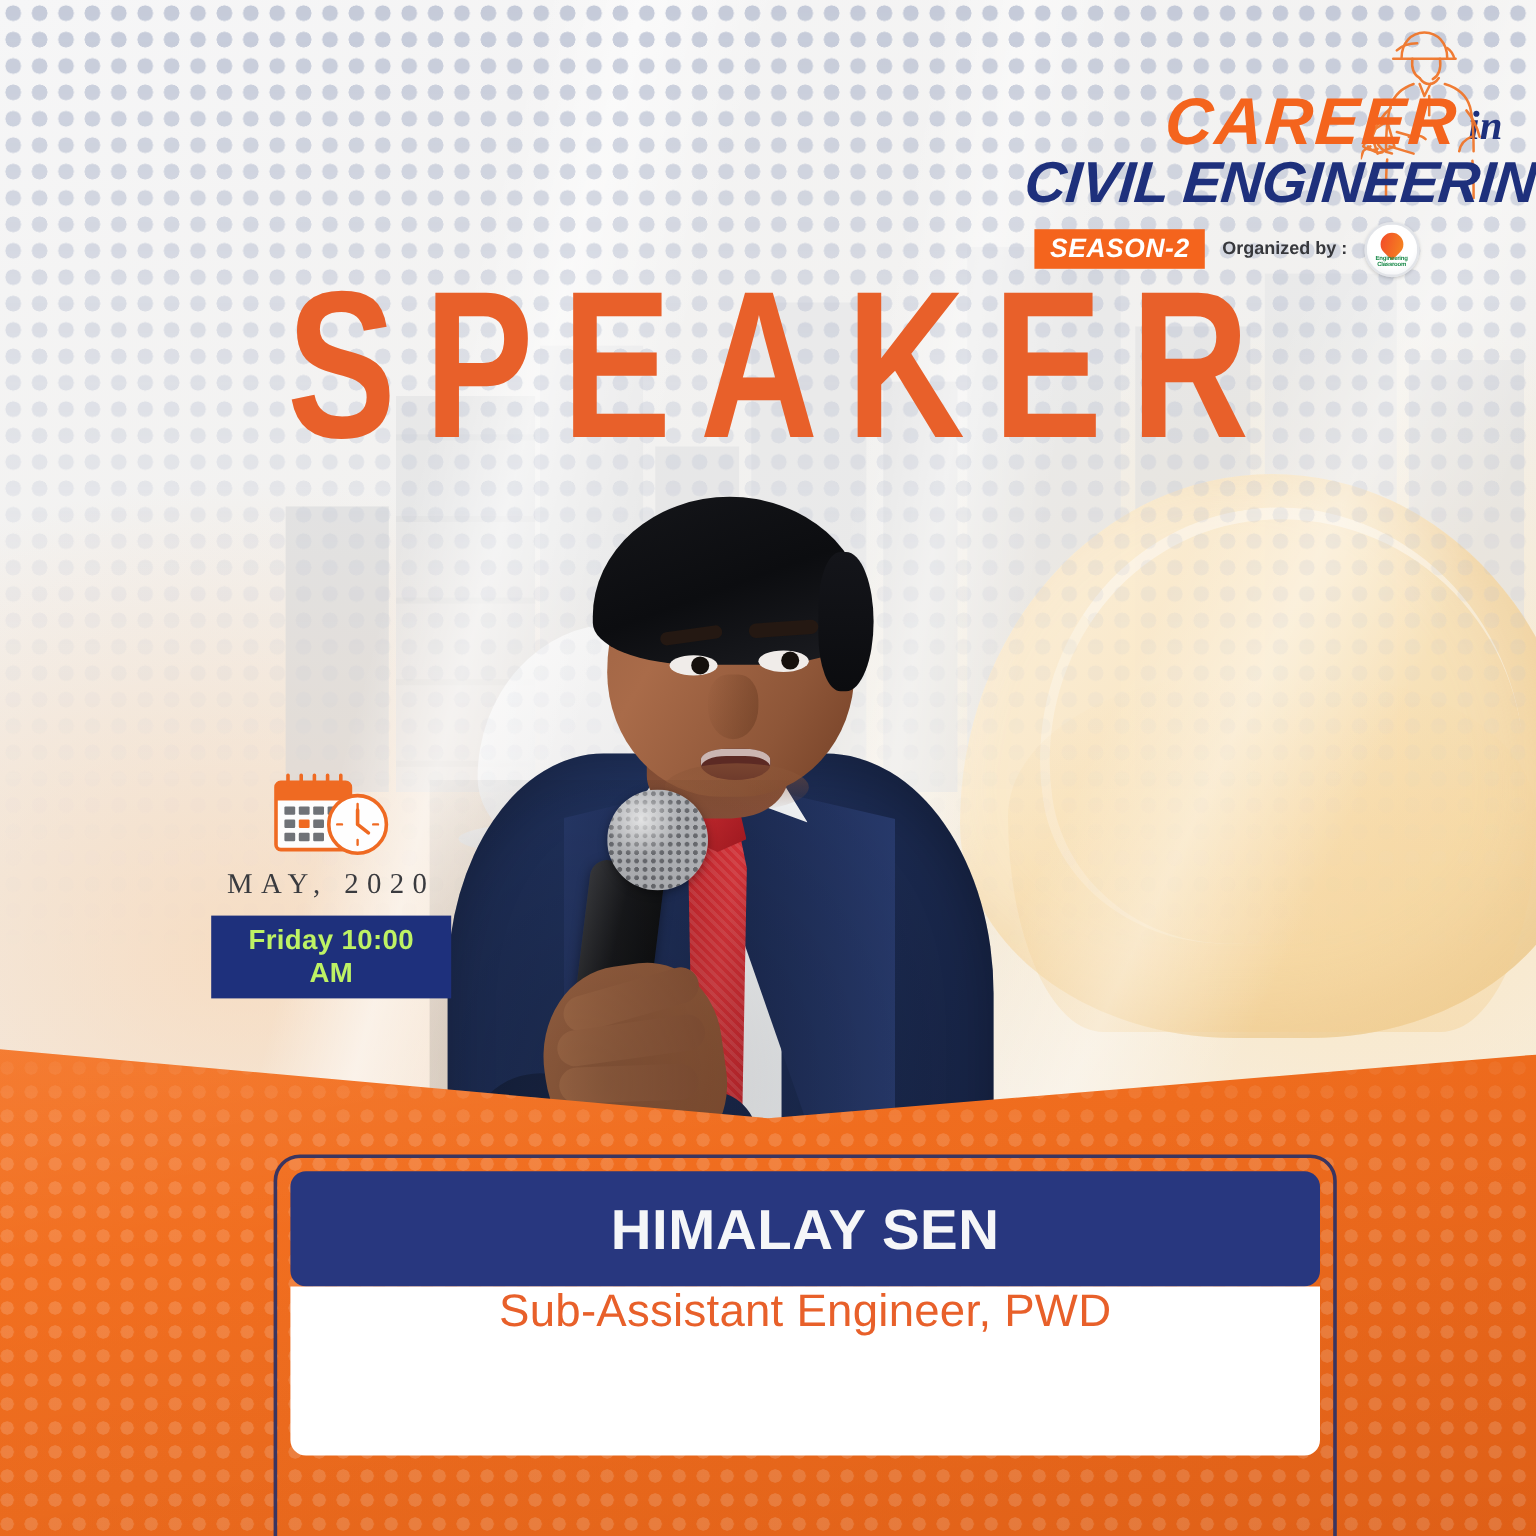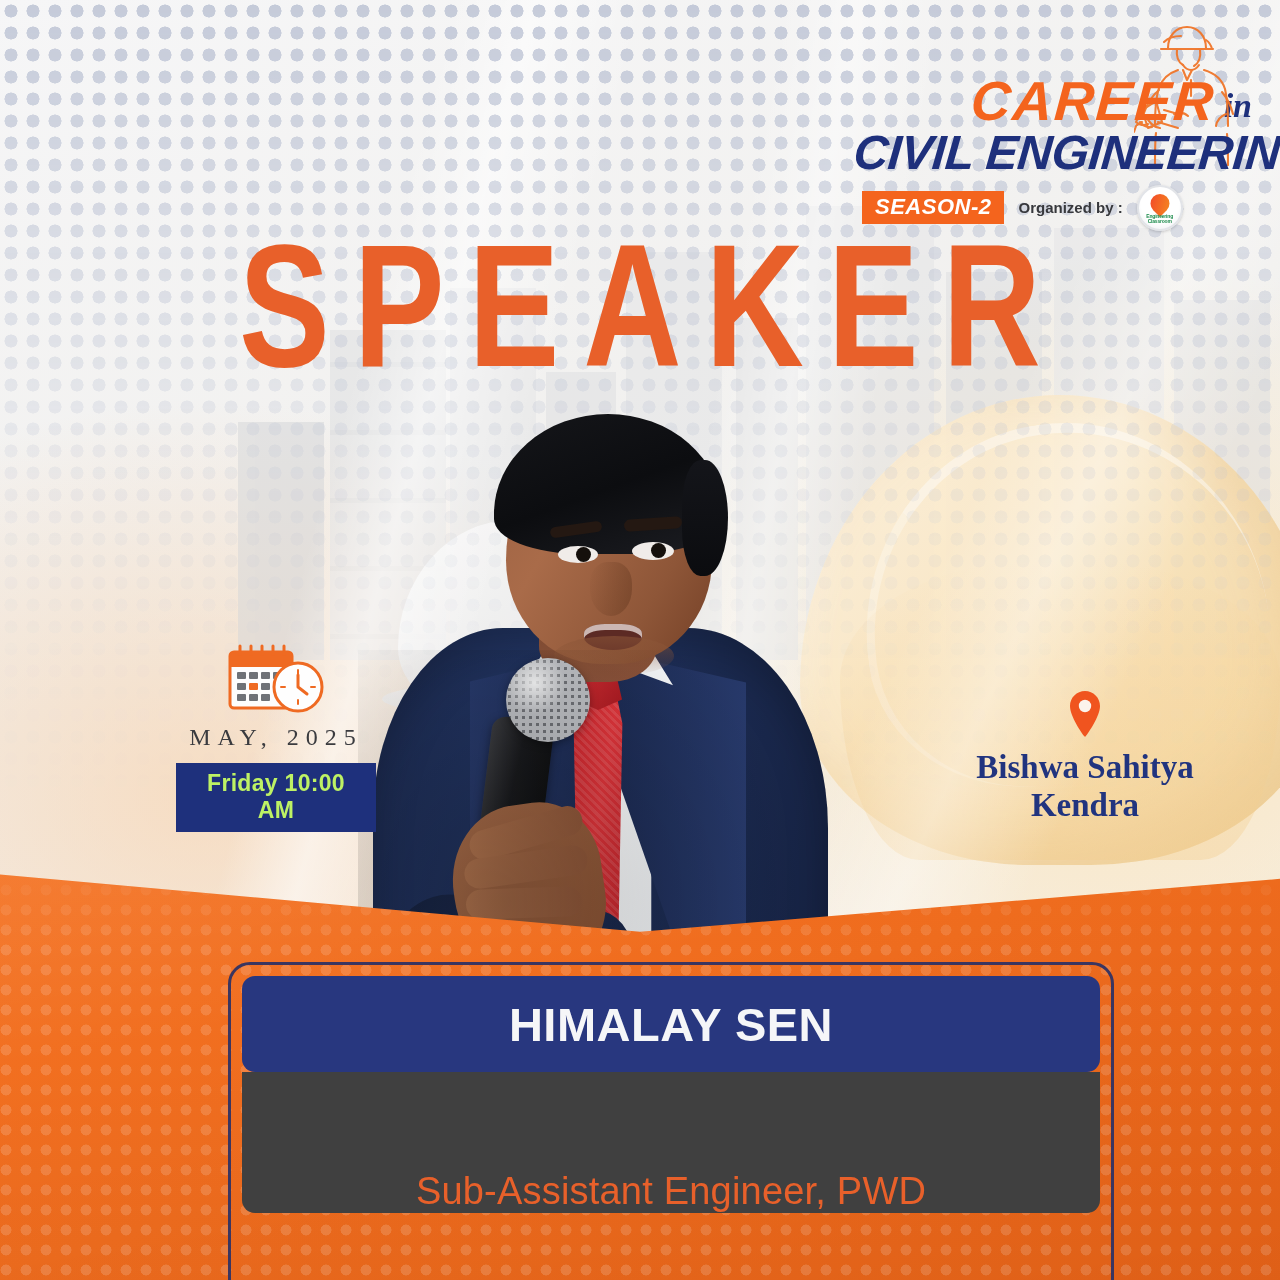--- a/index.html
+++ b/index.html
@@ -339,22 +339,22 @@
     padding:11px;
   }
   .name-card-head{
     height:96px; background:#28377f; border-radius:13px;
     display:flex; align-items:center; justify-content:center;
   }
   .name-card-head span{
     color:#f5f6f8; font-size:47px; font-weight:700; letter-spacing:.5px;
   }
   .name-card-body{
-    height:141px; background:#404040; border-radius:0 0 13px 13px;
-    display:flex; flex-direction:column; align-items:center; justify-content:flex-end;
+    height:141px; background:#ffffff; border-radius:0 0 13px 13px;
+    display:flex; flex-direction:column; align-items:center; justify-content:space-between;
     gap:6px;
   }
   .role-1{ font-size:38px; color:#e8602a; letter-spacing:.2px; }
   .role-2{ font-size:38px; font-weight:700; color:#ee6524; letter-spacing:.1px; }
 </style>
 </head>
 <body>
 
 <div id="poster">
 
@@ -483,33 +483,24 @@
           <rect x="37" y="50" width="9" height="7" rx="1"></rect>
         </g>
         <rect x="25" y="39" width="9" height="7" rx="1" fill="#ef6a22"></rect>
         <circle cx="74" cy="43" r="24" fill="#fefefe" stroke="#ef6a22" stroke-width="3"></circle>
         <g stroke="#ef6a22" stroke-width="2" stroke-linecap="round">
           <path d="M74 26v4M74 56v4M57 43h4M87 43h4"></path>
           <path d="M74 43V31M74 43l9 7" stroke-width="3"></path>
         </g>
       </svg>
     </div>
-    <div class="date-month">MAY, 2025</div>
+    <div class="date-month">MAY, 2020</div>
     <div><span class="date-time">Friday 10:00 AM</span></div>
   </div>
 
-  <div class="venue-block">
-    <div class="pin-icon">
-      <svg viewBox="0 0 36 48" width="36" height="48">
-        <path d="M18 1C9.7 1 3 7.7 3 16c0 10.5 12.2 27.5 14 30 .5.7 1.6.7 2 0 1.8-2.5 14-19.5 14-30C33 7.7 26.3 1 18 1z" fill="#f0541f"></path>
-        <circle cx="18" cy="16" r="6.2" fill="#fbf3ec"></circle>
-      </svg>
-    </div>
-    <div class="venue-name">Bishwa Sahitya Kendra</div>
-  </div>
 
   <div class="name-card">
     <div class="name-card-head">
       <span>HIMALAY SEN</span>
     </div>
     <div class="name-card-body">
       <div class="role-1">Sub-Assistant Engineer, PWD</div>
     </div>
   </div>
 

